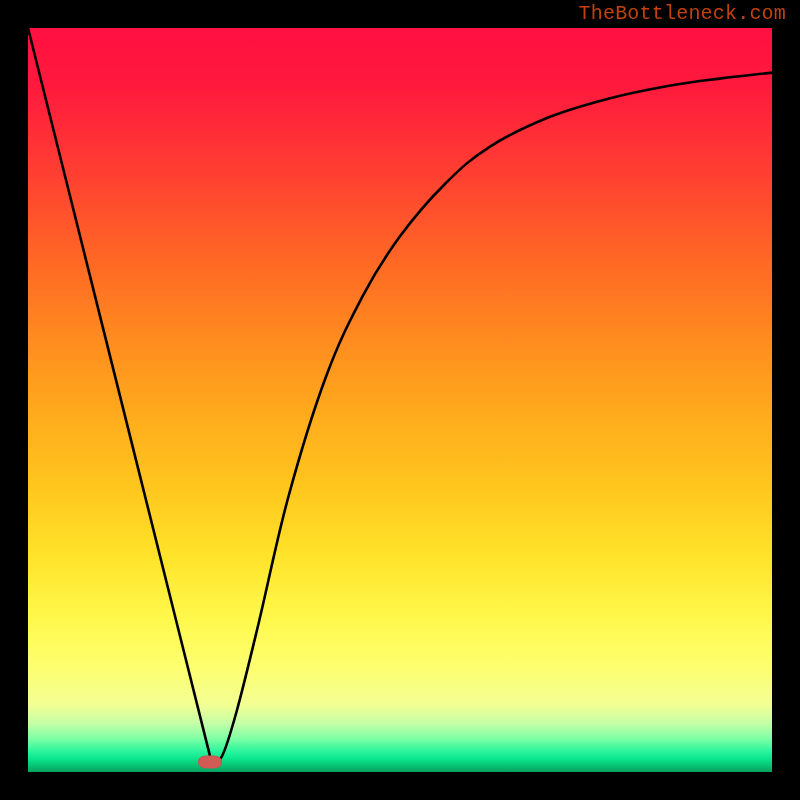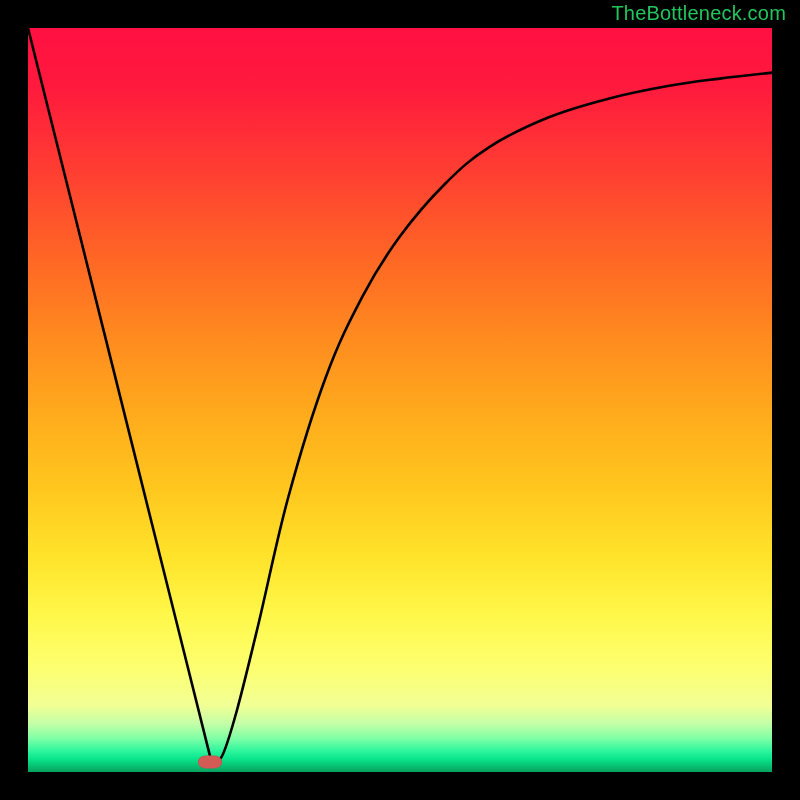--- a/index.html
+++ b/index.html
@@ -14,25 +14,26 @@
   .frame {
     position: relative;
     width: 800px;
     height: 800px;
     background: #000;
   }
   .watermark {
     position: absolute;
     top: 2px;
     right: 14px;
-    color: #22c55e;
+    color: #c2410c;
     font-size: 20px;
     font-weight: 400;
     letter-spacing: 0.2px;
     z-index: 10;
+    font-family: Liberation Mono, monospace;
   }
   .plot {
     position: absolute;
     left: 28px;
     top: 28px;
     width: 744px;
     height: 744px;
   }
   .gradient {
     position: absolute;

